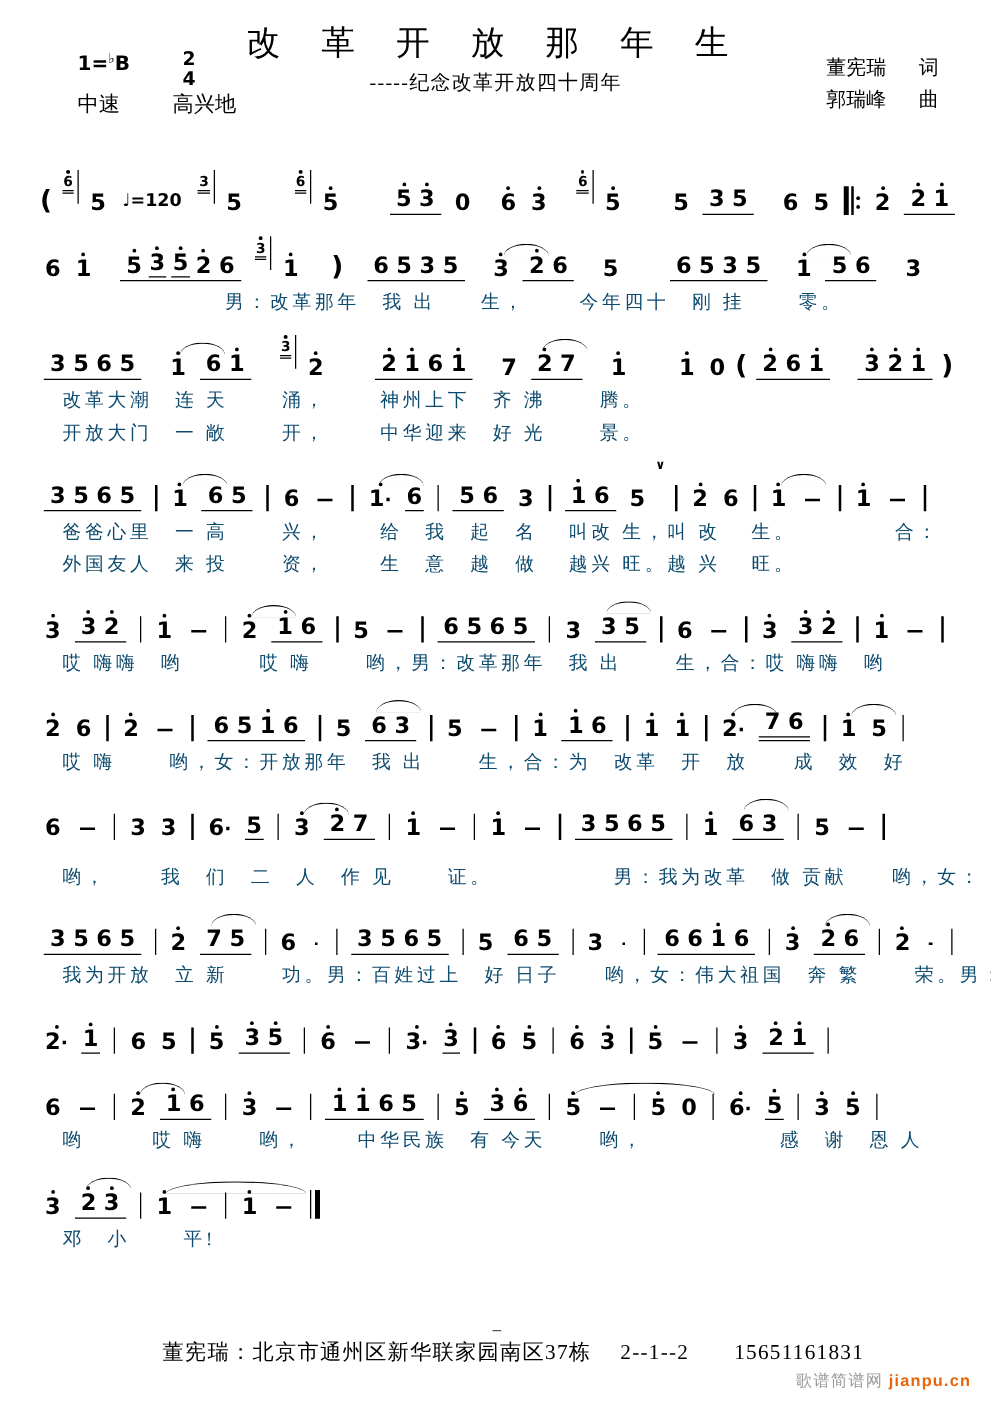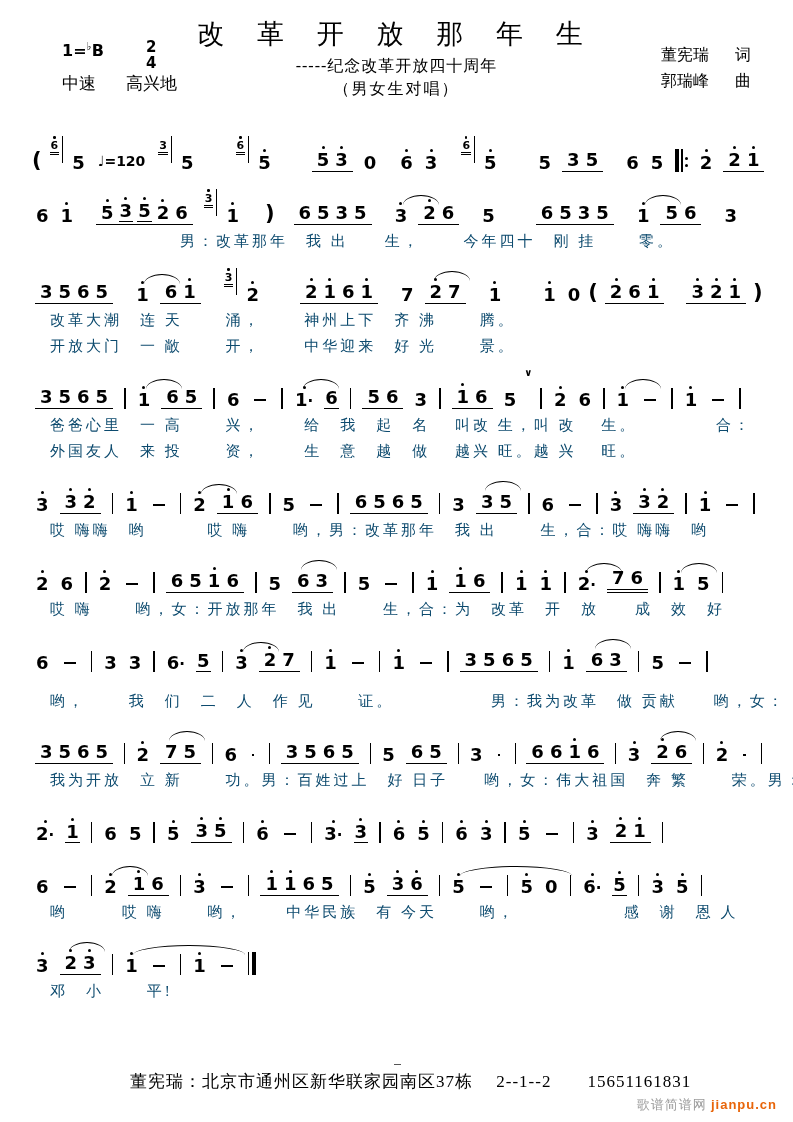--- a/index.html
+++ b/index.html
@@ -12,21 +12,21 @@
   .subtitle{text-align:center;font-size:16px;margin-top:4px;letter-spacing:1px;}
   .duet{text-align:center;font-size:16px;margin-top:2px;letter-spacing:2px;}
   .credits{position:absolute;right:42px;top:42px;font-size:16px;text-align:left;line-height:1.6;}
   .credits .row span{display:inline-block;}
   .credits .role{margin-left:22px;}
   .keyblock{position:absolute;left:62px;top:40px;font-size:16px;font-weight:bold;
             display:flex;align-items:flex-start;font-family:"DejaVu Sans",sans-serif;}
   .keysig sup{font-size:11px;}
   .meter{display:inline-flex;flex-direction:column;align-items:center;margin-left:42px;
          font-size:15px;line-height:1.05;}
-  .mood{position:absolute;left:62px;top:72px;font-size:17px;display:flex;gap:30px;
+  .mood{position:absolute;left:62px;top:72px;font-size:17px;display:flex;gap:42px;
         font-family:"Liberation Serif",serif;}
   
   .score{margin:4px 26px 0 30px;}
   .system{margin-bottom:15px;}
   .notes-row{display:flex;align-items:flex-end;height:38px;}
   .note{display:inline-flex;flex-direction:column;align-items:center;margin:0 5px;position:relative;}
   .odot{width:3px;height:3px;border-radius:50%;margin:0 auto 2px;background:transparent;}
   .odot.on{background:#000;}
   .body{font:bold 18px "DejaVu Sans",sans-serif;line-height:1;padding:0 1px;white-space:nowrap;}
   .aug{font-size:15px;font-weight:bold;}
@@ -65,21 +65,20 @@
   .wm-orange{color:#e8650a;font-family:"Liberation Sans",sans-serif;font-weight:bold;}
 </style>
 </head>
 <body>
 
 <div class="page">
 
   <div class="header">
     <div class="title">改 革 开 放 那 年 生</div>
     <div class="subtitle">-----纪念改革开放四十周年</div>
-    <div class="duet">（男女生对唱）</div>
 
     <div class="keyblock">
       <span class="keysig"><span>1=</span><sup>♭</sup><span>B</span></span>
       <span class="meter">
         <span>2</span>
         <span>4</span>
       </span>
     </div>
     <div class="mood">
       <span>中速</span>

